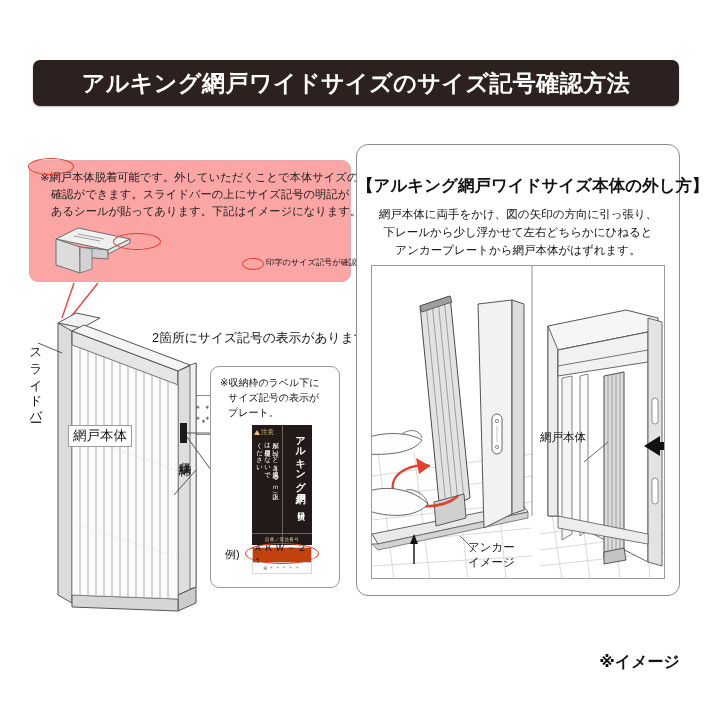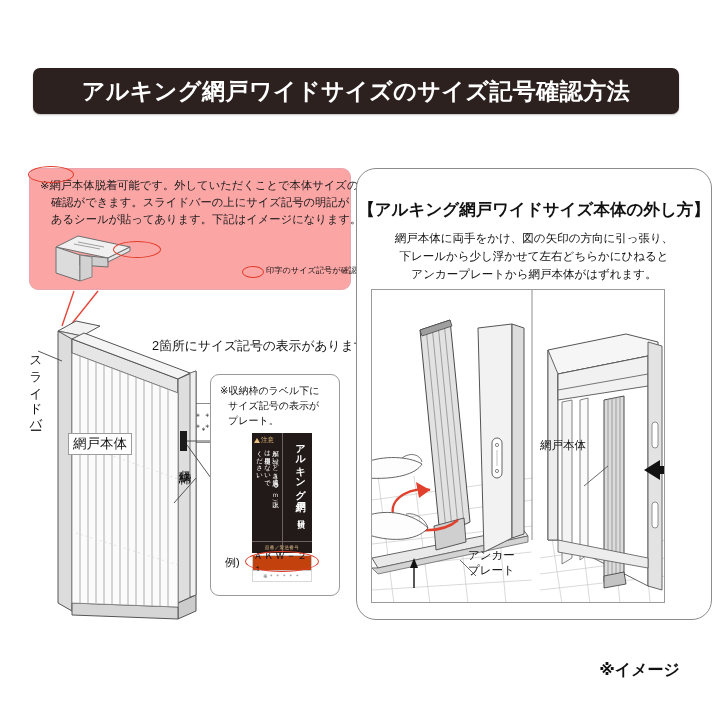--- a/index.html
+++ b/index.html
@@ -4,21 +4,21 @@
 <style>
   html,body{margin:0;padding:0;}
   body{
     width:713px;height:713px;
     background:#ffffff;
     font-family:"Liberation Sans","DejaVu Sans",sans-serif;
     overflow:hidden;
     position:relative;
     -webkit-font-smoothing:antialiased;
   }
-  .page{position:absolute;inset:0;margin-top:8px;}
+  .page{position:absolute;inset:0;}
 
   
   .title-bar{
     position:absolute;left:33px;top:60px;width:646px;height:46px;
     background:#2c211e;border-radius:7px;
     display:flex;align-items:center;justify-content:center;
     box-shadow:0 1px 2px rgba(0,0,0,.25);
   }
   .title-bar .title-text{
     color:#ffffff;font-size:23px;font-weight:bold;letter-spacing:.5px;
@@ -142,22 +142,22 @@
     position:absolute;left:41px;top:196px;width:60px;height:11px;
     background:#fff;border:1px solid #d8d8d8;border-top:none;box-sizing:border-box;
     display:flex;align-items:center;justify-content:center;
     font-size:5.5px;letter-spacing:1px;color:#6a6a6a;
   }
   .ex2{position:absolute;left:14px;top:180px;font-size:11px;color:#111;}
   .ell-code2{left:245px;top:543px;width:72px;height:19px;}
 
   
   .right-panel{
-    position:absolute;left:356px;top:160px;width:356px;height:452px;
-    border:1.4px solid #8c8c8c;border-radius:20px;background:#fff;
+    position:absolute;left:356px;top:144px;width:324px;height:452px;
+    border:1.4px solid #8c8c8c;border-radius:12px;background:#fff;
     box-sizing:border-box;
   }
   .rp-title{
     position:absolute;left:0;top:30px;width:100%;text-align:center;
     font-size:16.5px;font-weight:bold;color:#111;white-space:nowrap;
   }
   .rp-body{
     position:absolute;left:0;top:60px;width:100%;text-align:center;
     font-size:11.5px;line-height:18px;color:#111;
   }
@@ -396,17 +396,17 @@
 
         <path d="M 288 170 L 272 180 L 288 190 L 288 184 L 296 184 L 296 176 L 288 176 Z" fill="#111"></path>
 
         <line x1="212" y1="196" x2="236" y2="176" stroke="#444" stroke-width="0.8"></line>
       </svg>
     </div>
   </div>
 
   <span class="rl rl-amido">網戸本体</span>
   <span class="rl rl-anchor1">アンカー</span>
-  <span class="rl rl-anchor2">プレート</span>
+  <span class="rl rl-anchor2">イメージ</span>
 
   <span class="footnote">※イメージ</span>
 
 </div>
 
 </body></html>

